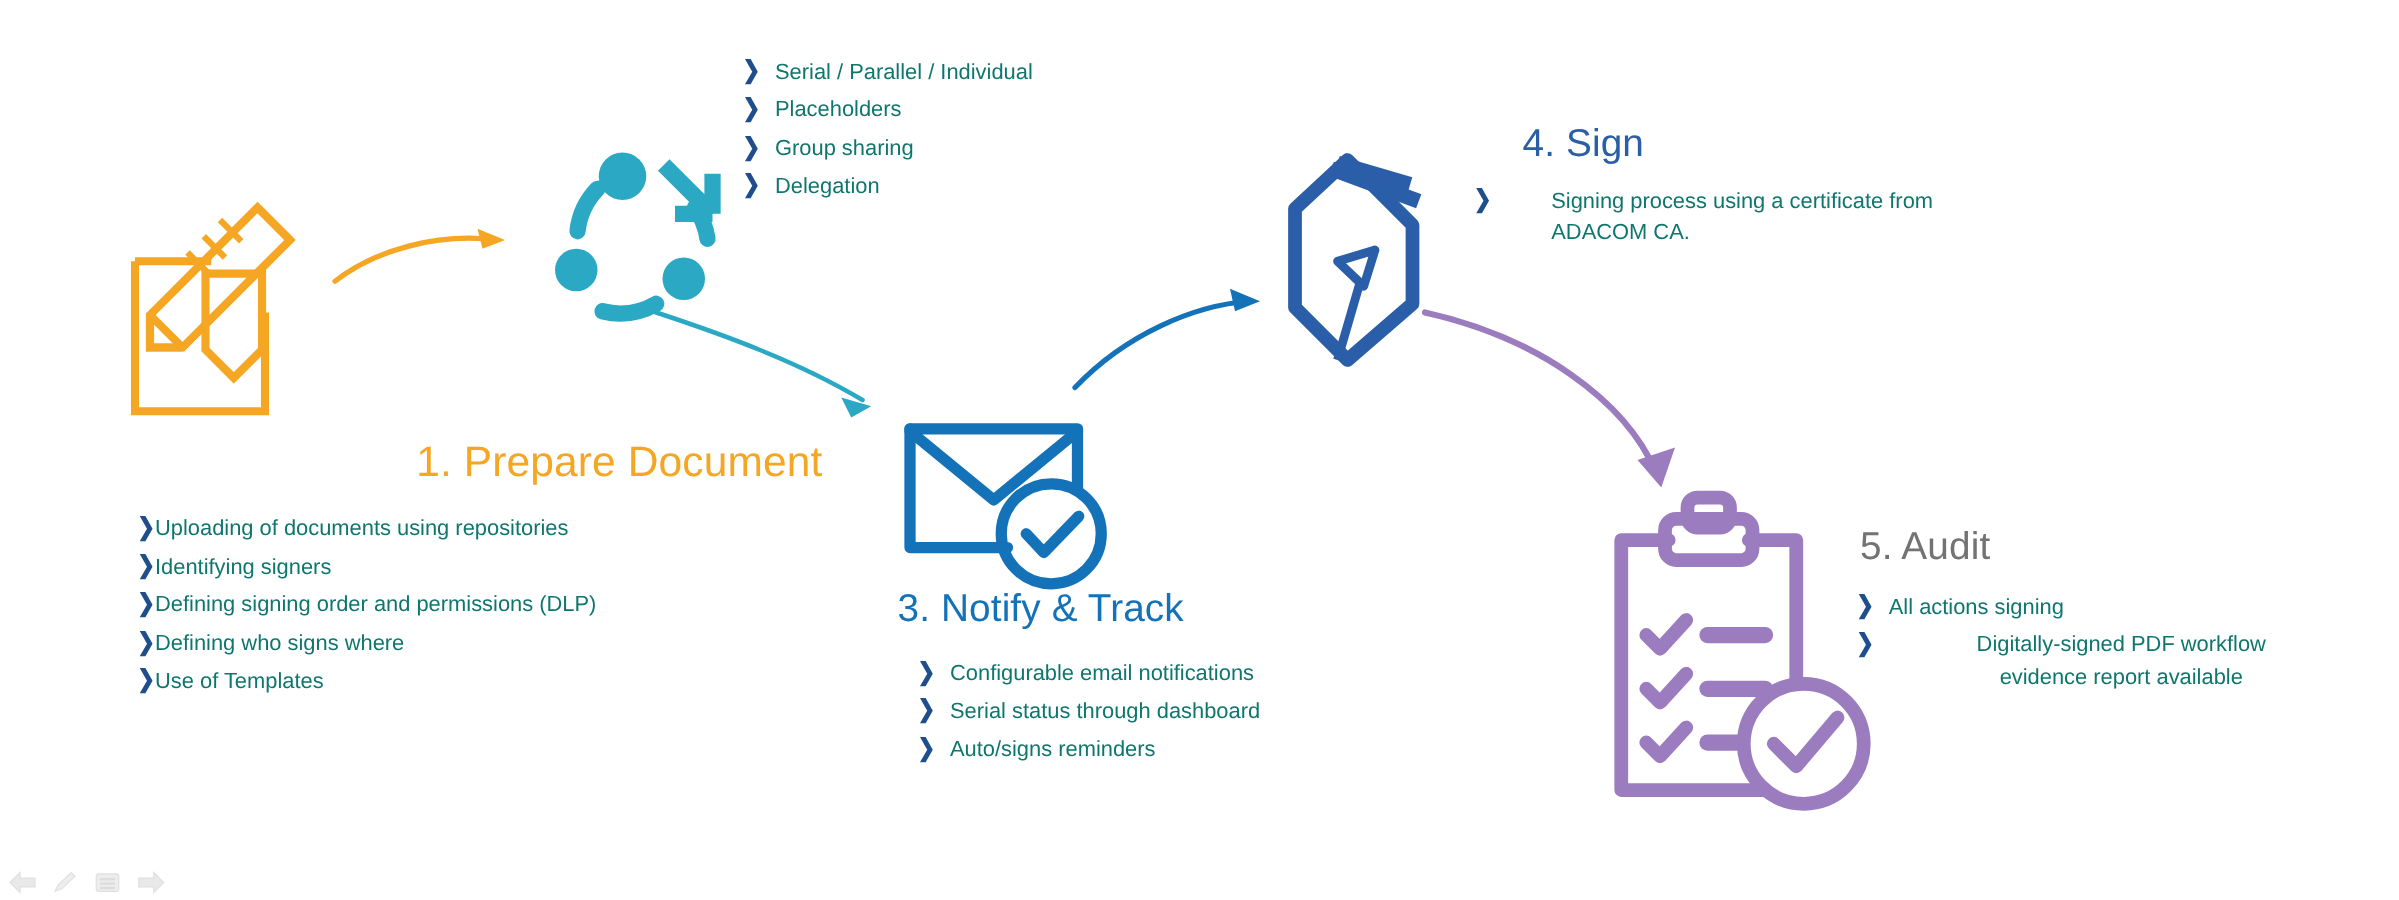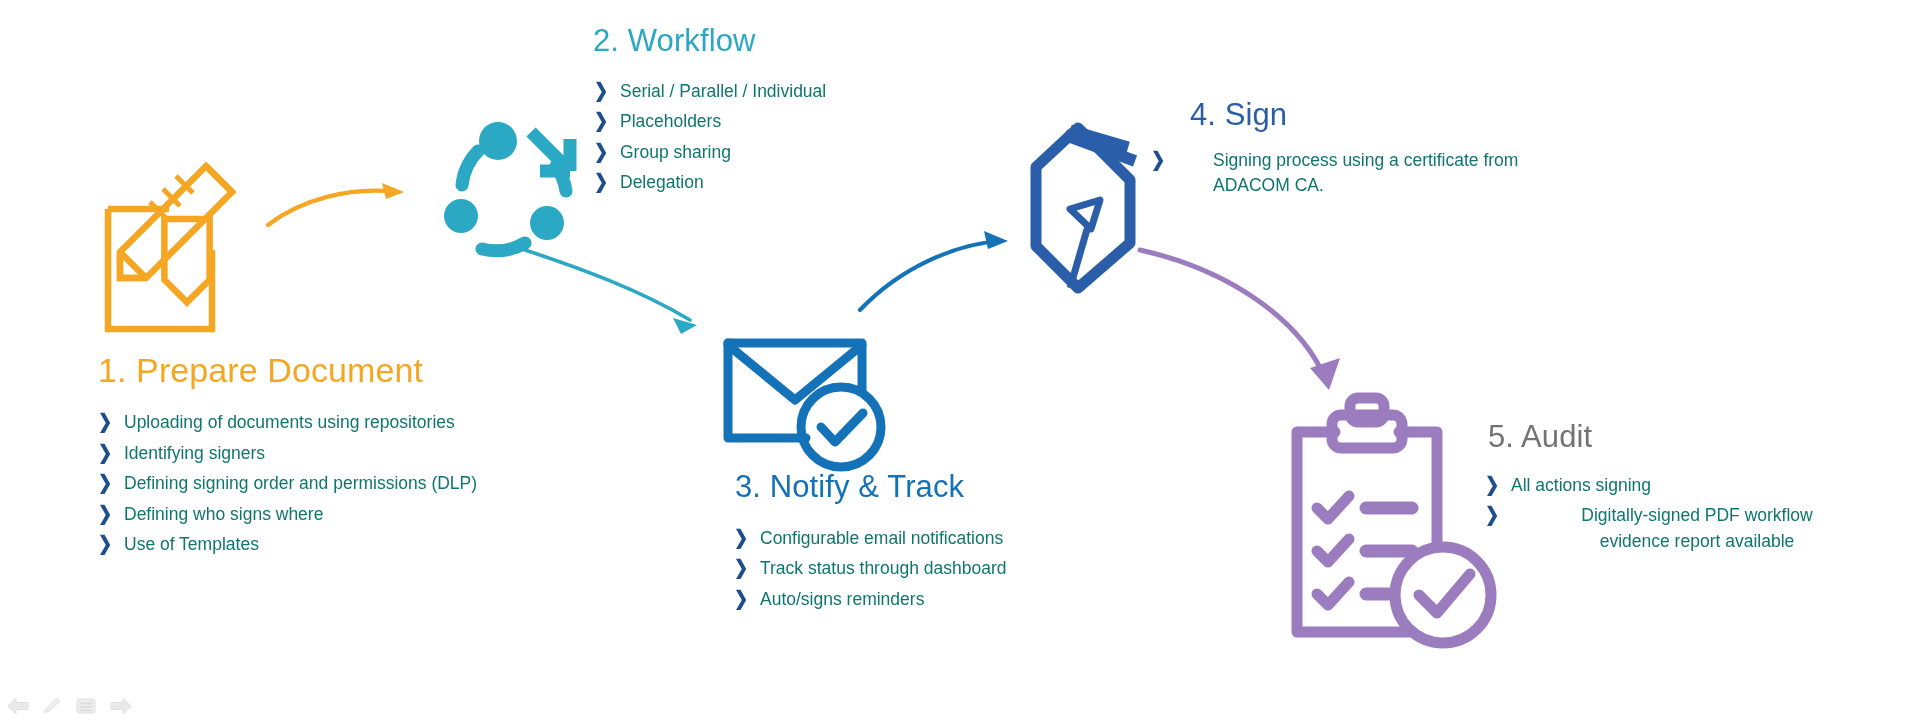--- a/index.html
+++ b/index.html
@@ -31,21 +31,21 @@
   .block { position: absolute; }
 
   .heading {
     font-weight: 400;
     letter-spacing: 0.1px;
     white-space: nowrap;
     line-height: 1.1;
   }
   .heading.h-prepare { font-size: 34px; color: #F5A623; }
   .heading.h-workflow { font-size: 31px; color: #2BA8C4; }
-  .heading.h-notify { font-size: 31px; color: #1472B8; margin-left: 17px; }
+  .heading.h-notify { font-size: 31px; color: #1472B8; }
   .heading.h-sign { font-size: 31px; color: #2B5EA8; }
   .heading.h-audit { font-size: 31px; color: #737373; }
 
   ul.bullets {
     list-style: none;
     margin: 0;
     padding: 0;
   }
   ul.bullets li {
     display: flex;
@@ -180,21 +180,21 @@
       <path d="M1366 551 L1412 551" stroke-width="13"></path>
       <path d="M1317 594 L1328 605 L1349 582"></path>
       <path d="M1366 594 L1400 594" stroke-width="13"></path>
 
       <circle cx="1443" cy="595" r="48" stroke-width="11" fill="#ffffff"></circle>
       <path d="M1419 595 L1437 613 L1470 574" stroke-width="11"></path>
     </g>
 
   </svg>
 
-  <div class="block" style="left:98px; top:352px; width:560px;">
+  <div class="block" style="left:98px; top:352px; width:560px;text-align:right;">
     <div class="heading h-prepare">1.   Prepare Document</div>
     <ul class="bullets prep-bullets" style="margin-top:21px;">
       <li>
           <span class="chev">❯</span>
           <span class="btext">Uploading of documents using repositories</span>
         </li>
       <li>
           <span class="chev">❯</span>
           <span class="btext">Identifying signers</span>
         </li>
@@ -207,21 +207,20 @@
           <span class="btext">Defining who signs where</span>
         </li>
       <li>
           <span class="chev">❯</span>
           <span class="btext">Use of Templates</span>
         </li>
     </ul>
   </div>
 
   <div class="block" style="left:593px; top:24px; width:420px;">
-    <div class="heading h-workflow">2. Workflow</div>
     <ul class="bullets wf-bullets" style="margin-top:21px; margin-left:1px;">
       <li>
           <span class="chev">❯</span>
           <span class="btext">Serial / Parallel / Individual</span>
         </li>
       <li>
           <span class="chev">❯</span>
           <span class="btext">Placeholders</span>
         </li>
       <li>
@@ -237,30 +236,30 @@
 
   <div class="block" style="left:718px; top:470px; width:460px;">
     <div class="heading h-notify">3. Notify &amp; Track</div>
     <ul class="bullets" style="margin-top:22px; margin-left:16px;">
       <li>
           <span class="chev">❯</span>
           <span class="btext">Configurable email notifications</span>
         </li>
       <li>
           <span class="chev">❯</span>
-          <span class="btext">Track status through dashboard</span>
+          <span class="btext">Serial status through dashboard</span>
         </li>
       <li>
           <span class="chev">❯</span>
           <span class="btext">Auto/signs reminders</span>
         </li>
     </ul>
   </div>
 
-  <div class="block" style="left:1190px; top:98px; width:400px;">
+  <div class="block" style="left:1218px; top:98px; width:400px;">
     <div class="heading h-sign">4. Sign</div>
     <ul class="bullets" style="margin-top:16px; margin-left:-39px;">
       <li>
           <span class="chev">❯</span>
           <span class="btext wide" style="max-width:340px;">Signing process using a certificate from ADACOM CA.</span>
         </li>
     </ul>
   </div>
 
   <div class="block" style="left:1488px; top:420px; width:400px;">

